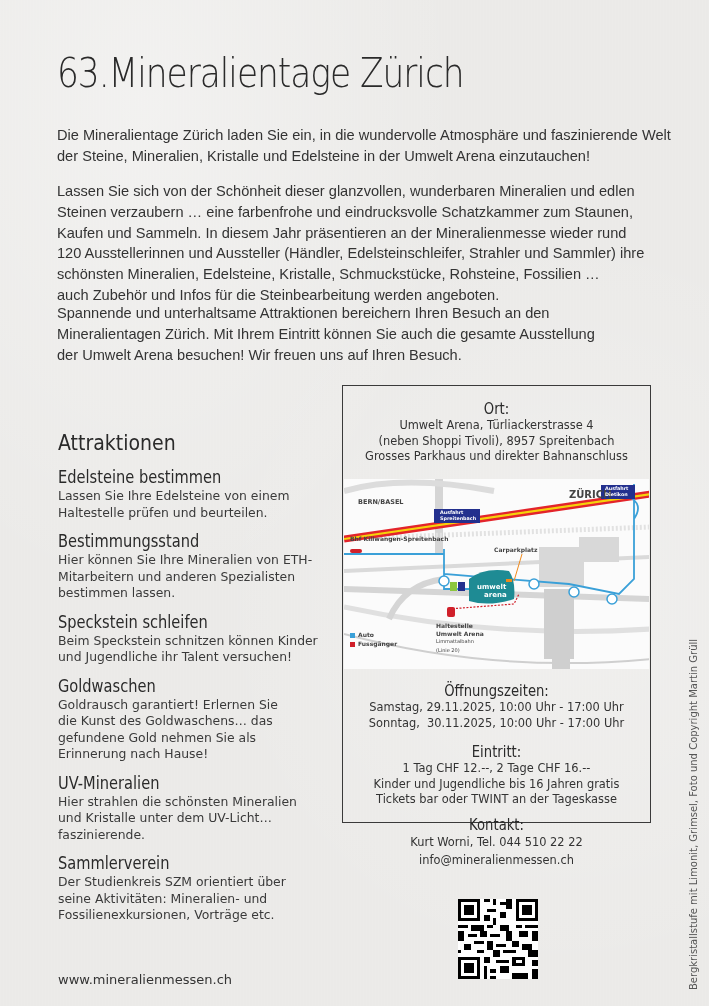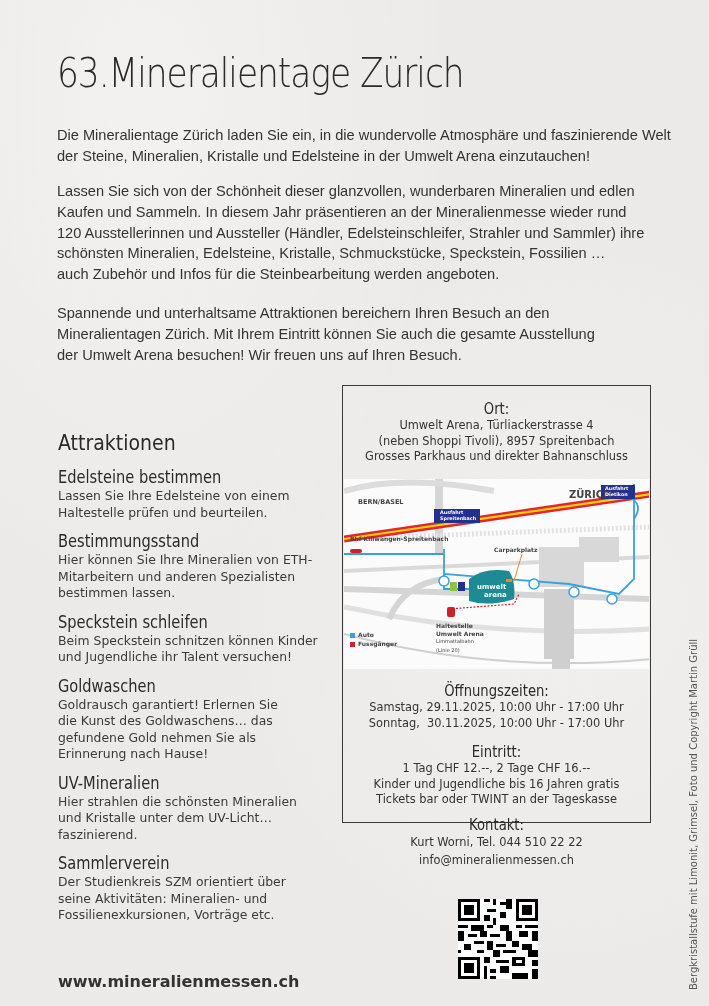--- a/index.html
+++ b/index.html
@@ -40,21 +40,21 @@
     font-size:17px; line-height:21px; color:#2a2a2a;
     transform:scaleX(0.86); transform-origin:left top; white-space:nowrap;
   }
   .attr .desc {
     font-family:"DejaVu Sans", sans-serif; font-size:12.4px; line-height:16.5px; color:#3a3a3a;
   }
   .attr .desc span { display:block; white-space:nowrap; }
 
   .website {
     position:absolute; left:58px; top:972px;
-    font-family:"DejaVu Sans", sans-serif; font-weight:bold; font-size:16px; color:#333;
+    font-family:"DejaVu Sans", sans-serif; font-weight:normal; font-size:13px; color:#333;
   }
 
   .infobox {
     position:absolute; left:342px; top:385px; width:309px; height:438px;
     border:1.5px solid #3a3a3a; box-sizing:border-box;
   }
   .sec-title {
     text-align:center; font-family:"DejaVu Sans", sans-serif; font-size:15px; color:#2a2a2a;
     transform:scaleX(0.88); line-height:18px;
   }
@@ -85,23 +85,24 @@
 <body>
 
 <div class="title">63.Mineralientage Zürich</div>
 
 <div class="intro" id="p1">
   <p>Die Mineralientage Zürich laden Sie ein, in die wundervolle Atmosphäre und faszinierende Welt</p>
   <p>der Steine, Mineralien, Kristalle und Edelsteine in der Umwelt Arena einzutauchen!</p>
 </div>
 <div class="intro" id="p2">
   <p>Lassen Sie sich von der Schönheit dieser glanzvollen, wunderbaren Mineralien und edlen</p>
+  <p>Steinen verzaubern … eine farbenfrohe und eindrucksvolle Schatzkammer zum Staunen,</p>
   <p>Kaufen und Sammeln. In diesem Jahr präsentieren an der Mineralienmesse wieder rund</p>
   <p>120 Ausstellerinnen und Aussteller (Händler, Edelsteinschleifer, Strahler und Sammler) ihre</p>
-  <p>schönsten Mineralien, Edelsteine, Kristalle, Schmuckstücke, Speckstein, Fossilien …</p>
+  <p>schönsten Mineralien, Edelsteine, Kristalle, Schmuckstücke, Rohsteine, Fossilien …</p>
   <p>auch Zubehör und Infos für die Steinbearbeitung werden angeboten.</p>
 </div>
 <div class="intro" id="p3">
   <p>Spannende und unterhaltsame Attraktionen bereichern Ihren Besuch an den</p>
   <p>Mineralientagen Zürich. Mit Ihrem Eintritt können Sie auch die gesamte Ausstellung</p>
   <p>der Umwelt Arena besuchen! Wir freuen uns auf Ihren Besuch.</p>
 </div>
 
 <div class="attr-head">Attraktionen</div>
 <div class="attr-list">
@@ -134,21 +135,21 @@
       <span>die Kunst des Goldwaschens… das</span>
       <span>gefundene Gold nehmen Sie als</span>
       <span>Erinnerung nach Hause!</span>
     </div>
   </div>
   <div class="attr">
     <h3>UV-Mineralien</h3>
     <div class="desc">
       <span>Hier strahlen die schönsten Mineralien</span>
       <span>und Kristalle unter dem UV-Licht…</span>
-      <span>faszinierend.</span>
+      <span>faszinierende.</span>
     </div>
   </div>
   <div class="attr">
     <h3>Sammlerverein</h3>
     <div class="desc">
       <span>Der Studienkreis SZM orientiert über</span>
       <span>seine Aktivitäten: Mineralien- und</span>
       <span>Fossilienexkursionen, Vorträge etc.</span>
     </div>
   </div>

